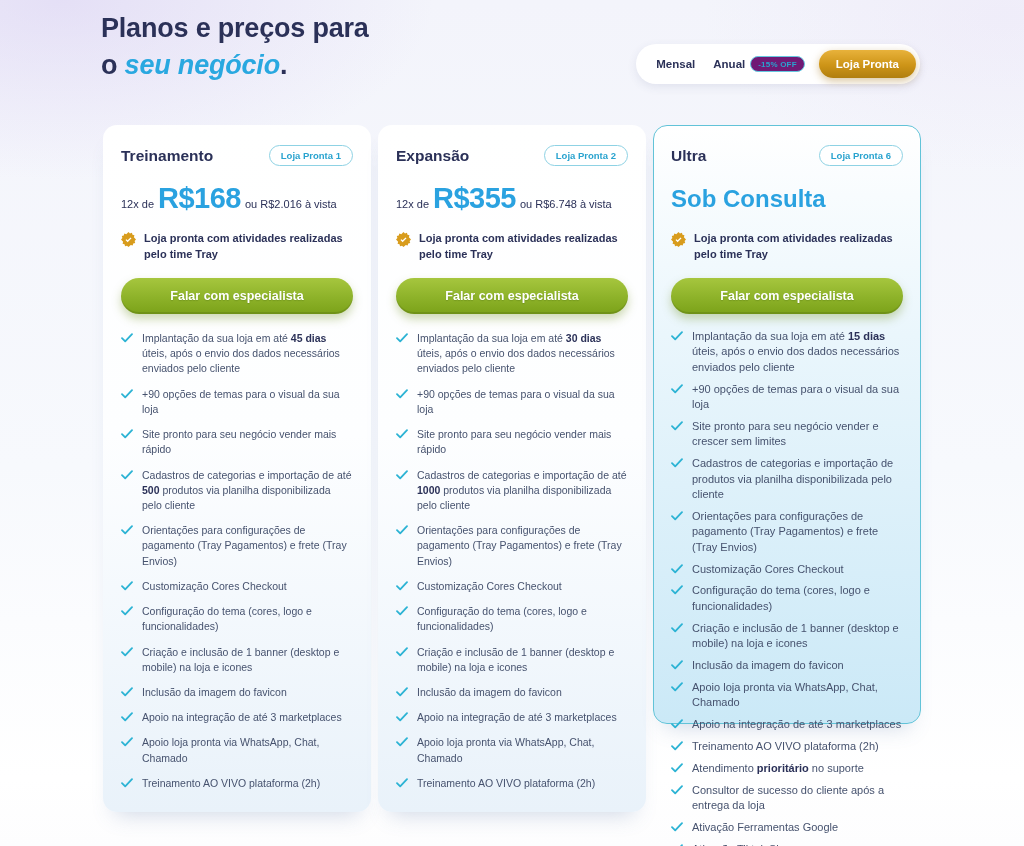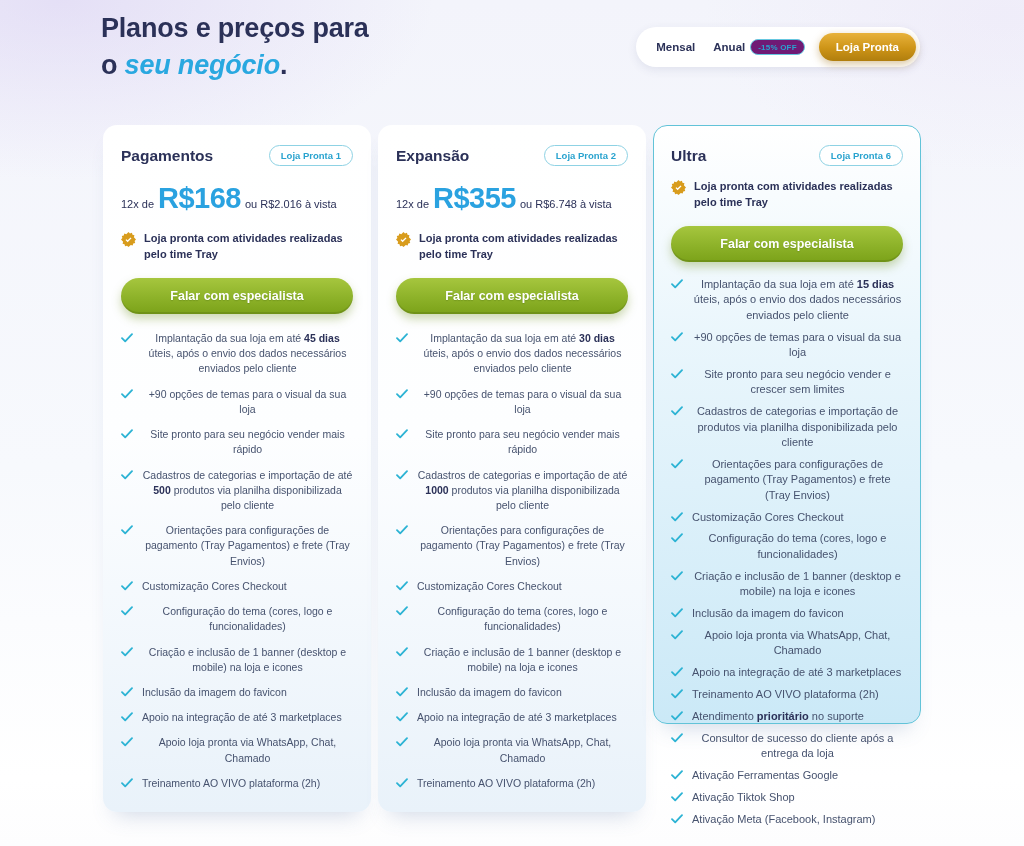--- a/index.html
+++ b/index.html
@@ -15,21 +15,21 @@
       radial-gradient(500px 260px at 98% 2%, rgba(230,220,245,.30), transparent 60%),
       linear-gradient(180deg,#f3f4fb 0%,#f7f9fd 55%,#ffffff 92%,#fdfdfe 100%);
   }
   
   .page-title{
     position:absolute;left:101px;top:10px;margin:0;
     font-size:27px;line-height:37px;font-weight:600;color:#2b3158;letter-spacing:-.2px;
   }
   .page-title .accent{color:#29a8e0;font-weight:700;font-style:italic;}
   .toggle{
-    position:absolute;top:27px;right:104px;height:32px;
+    position:absolute;top:44px;right:104px;height:32px;
     display:flex;align-items:center;gap:10px;
     background:#ffffff;border-radius:999px;padding:4px 4px 4px 16px;
     box-shadow:0 3px 10px rgba(60,70,120,.10);
   }
   .toggle-opt{
     border:none;background:transparent;cursor:pointer;
     font-family:inherit;font-size:11.5px;font-weight:600;color:#2b3158;
     display:flex;align-items:center;gap:5px;padding:0 4px;
   }
   .off-badge{
@@ -71,21 +71,21 @@
     display:block;width:100%;margin-top:15px;height:36px;border:none;cursor:pointer;
     border-radius:999px;font-family:inherit;font-size:12.5px;font-weight:700;color:#fff;
     background:linear-gradient(180deg,#a6c63e 0%,#8db229 55%,#7ba219 100%);
     box-shadow:0 5px 10px rgba(115,145,35,.35), inset 0 -2px 0 rgba(0,0,0,.10);
     text-shadow:0 1px 1px rgba(60,90,10,.25);
   }
   .features{list-style:none;margin:17px 0 0;padding:0;display:flex;flex-direction:column;gap:10px;}
   .card--ultra .features{gap:6.5px;margin-top:15px;}
   .feature{display:flex;gap:9px;align-items:flex-start;}
   .check{flex:0 0 auto;margin-top:2px;line-height:0;}
-  .ftext{font-size:10.5px;line-height:1.45;color:#46526e;text-align:center;}
+  .ftext{font-size:10.5px;line-height:1.45;color:#46526e;}
   .card--ultra .ftext{font-size:11px;line-height:1.4;}
   .ftext b{color:#2b3158;}
 </style>
 </head>
 <body>
 
 <div class="canvas">
 
   <h1 class="page-title">
     <span>Planos e preços para</span><br>
@@ -102,21 +102,21 @@
     </button>
     <button class="toggle-opt toggle-opt--active">
       <span>Loja Pronta</span>
     </button>
   </div>
 
   <div class="cards">
 
     <section class="card card--std">
       <div class="card-head">
-        <h3 class="card-title">Pagamentos</h3>
+        <h3 class="card-title">Treinamento</h3>
         <span class="plan-badge">Loja Pronta 1</span>
       </div>
       <div class="price-row">
         <span class="price-prefix">12x de</span>
         <span class="price-amount">R$168</span>
         <span class="price-suffix">ou R$2.016 à vista</span>
       </div>
       <div class="highlight">
         <span class="seal">
           <svg width="15" height="15" viewBox="0 0 24 24">
@@ -297,20 +297,21 @@
             <span class="ftext">Treinamento AO VIVO plataforma (2h)</span>
           </li>
         </ul>
     </section>
 
     <section class="card card--ultra">
       <div class="card-head">
         <h3 class="card-title">Ultra</h3>
         <span class="plan-badge">Loja Pronta 6</span>
       </div>
+      <div class="consult">Sob Consulta</div>
       <div class="highlight">
         <span class="seal">
           <svg width="15" height="15" viewBox="0 0 24 24">
               <path fill="#d89c1d" d="M12 0l2.4 2.2 3.1-.9.9 3.1 3.1.9-.9 3.1L24 12l-2.2 2.4.9 3.1-3.1.9-.9 3.1-3.1-.9L12 24l-2.4-2.2-3.1.9-.9-3.1-3.1-.9.9-3.1L0 12l2.2-2.4-.9-3.1 3.1-.9.9-3.1 3.1.9z"></path>
               <path fill="#fff" d="M10.6 16.3 7.2 12.9l1.5-1.5 1.9 1.9 4.7-4.7 1.5 1.5z"></path>
             </svg>
         </span>
         <span class="highlight-text">Loja pronta com atividades realizadas pelo time Tray</span>
       </div>
       <button class="cta">Falar com especialista</button>

